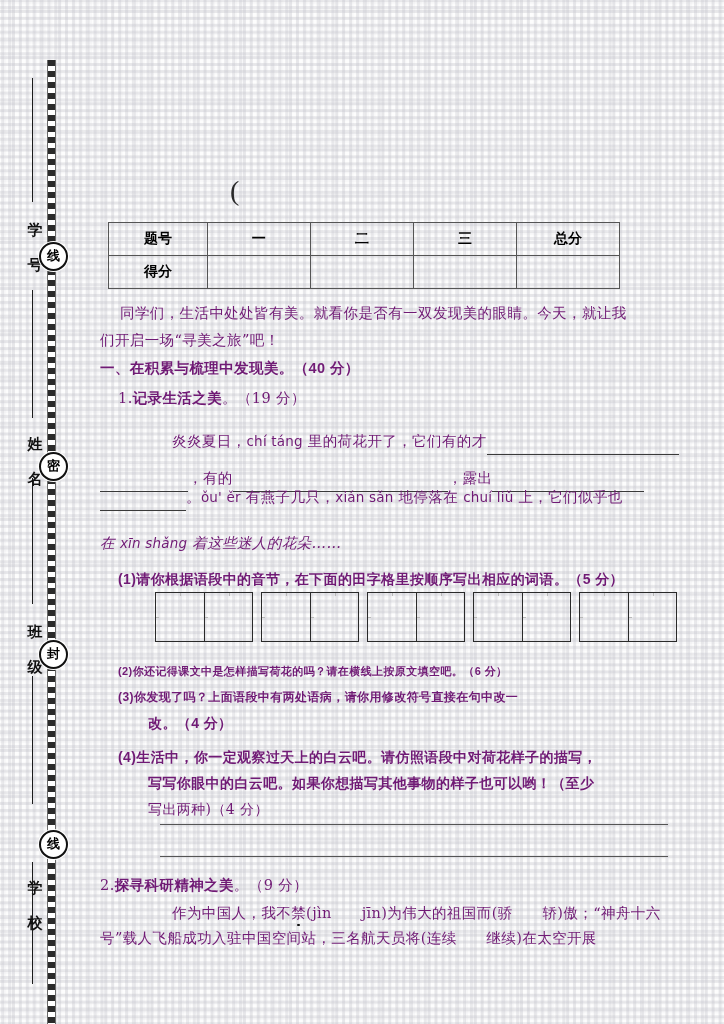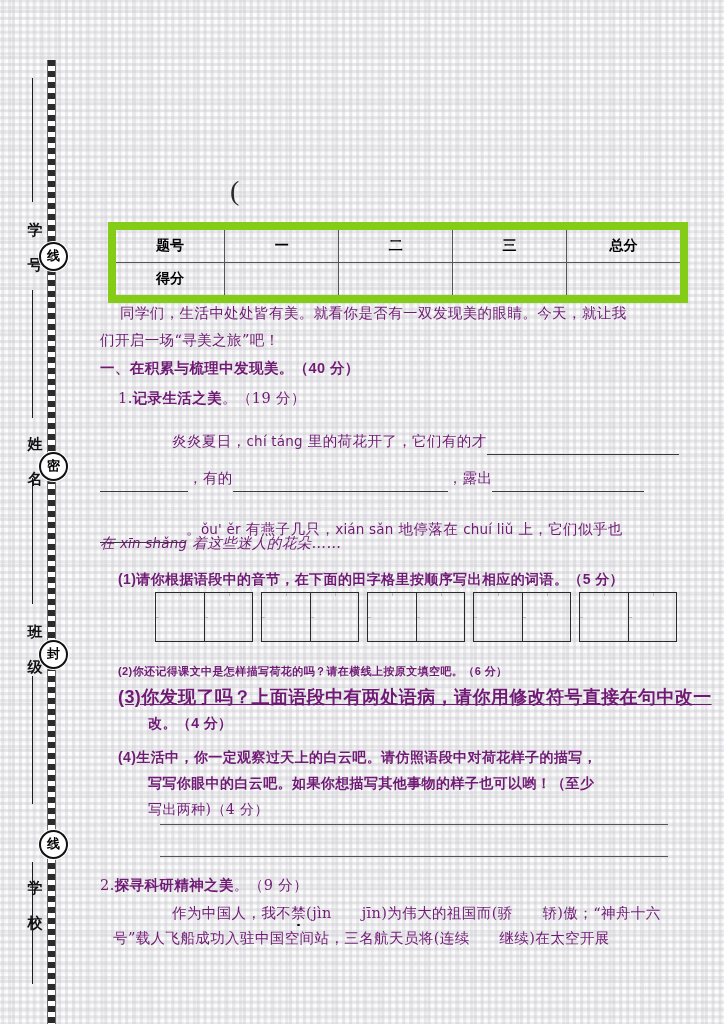--- a/index.html
+++ b/index.html
@@ -133,23 +133,23 @@
     left: 130px; top: 175px;
     font-size: 28px;
     color: #2a2a2a;
     font-family: "Liberation Serif", serif;
   }
 
   
   #score-table {
     position: absolute;
     left: 8px; top: 222px;
-    width: 580px;
+    width: 512px;
     border-collapse: collapse;
-    border: 8px solid #84cc16;
+    border: 1px solid #84cc16;
   }
   #score-table td {
     border: 1px solid #555;
     height: 30px;
     text-align: center;
     vertical-align: middle;
     font-family: "Liberation Sans", "DejaVu Sans", sans-serif;
     font-size: 14px;
     font-weight: 700;
     color: #000;
@@ -299,21 +299,21 @@
     </div>
 
     <div class="para kai" style="left:72px; top:428px;">
       <span>炎炎夏日，</span><span class="pinyin">chí táng</span><span> 里的荷花开了，它们有的才</span><span class="blank" style="width:192px;"></span>
     </div>
 
     <div class="para kai" style="left:0px; top:465px;">
       <span class="blank" style="width:88px;"></span><span>，有的</span><span class="blank" style="width:215px;"></span><span>，露出</span><span class="blank" style="width:152px;"></span>
     </div>
 
-    <div class="para kai" style="left:0px; top:516px;">
+    <div class="para kai" style="left:0px; top:484px;">
       <span class="blank" style="width:86px;"></span><span>。</span><span class="pinyin">ǒu' ěr</span><span> 有燕子几只，</span><span class="pinyin">xián sǎn</span><span> 地停落在 </span><span class="pinyin">chuí liǔ</span><span> 上，它们似乎也</span>
     </div>
 
     <div class="para kai" style="left:0px; top:530px;font-style:italic;">
       <span>在 </span><span class="pinyin">xīn shǎng</span><span> 着这些迷人的花朵……</span>
     </div>
 
     <div class="para hei" style="left:18px; top:566px; font-size:14px;">
       <span>(1)</span><span>请你根据语段中的音节，在下面的田字格里按顺序写出相应的词语。（5 分）</span>
     </div>
@@ -338,37 +338,37 @@
       <div class="tz-group">
         <div class="tz-cell"></div>
         <div class="tz-cell"></div>
       </div>
     </div>
 
     <div class="para hei" style="left:18px; top:658px; font-size:11px;">
       <span>(2)</span><span>你还记得课文中是怎样描写荷花的吗？请在横线上按原文填空吧。（6 分）</span>
     </div>
 
-    <div class="para hei" style="left:18px; top:684px; font-size:18px;text-decoration:underline;">
+    <div class="para hei" style="left:18px; top:684px; font-size:12px;">
       <span>(3)</span><span>你发现了吗？上面语段中有两处语病，请你用修改符号直接在句中改一</span>
     </div>
     <div class="para hei" style="left:48px; top:710px; font-size:14px;">改。（4 分）</div>
 
     <div class="para hei" style="left:18px; top:744px; font-size:14px;">
       <span>(4)</span><span>生活中，你一定观察过天上的白云吧。请仿照语段中对荷花样子的描写，</span>
     </div>
     <div class="para hei" style="left:48px; top:770px; font-size:14px;">写写你眼中的白云吧。如果你想描写其他事物的样子也可以哟！（至少</div>
     <div class="para kai" style="left:48px; top:796px; font-size:14px;">写出两种)（4 分）</div>
 
     <div class="answer-line" style="left:60px; top:824px; width:508px;"></div>
     <div class="answer-line" style="left:60px; top:856px; width:508px;"></div>
 
     <div class="para" style="left:0px; top:872px;text-align:center;">
       <span class="kai">2.</span><span class="hei">探寻科研精神之美</span><span class="kai">。（9 分）</span>
     </div>
 
     <div class="para kai" style="left:72px; top:900px;">
       <span>作为中国人，我不</span><span class="dotted-under">禁</span><span>(jìn　　jīn)为伟大的祖国而(骄　　轿)傲；“神舟十六</span>
     </div>
-    <div class="para kai" style="left:13px; top:925px;text-align:center;">号”载人飞船成功入驻中国空间站，三名航天员将(连续　　继续)在太空开展</div>
+    <div class="para kai" style="left:0px; top:925px;text-align:center;">号”载人飞船成功入驻中国空间站，三名航天员将(连续　　继续)在太空开展</div>
 
   </div>
 </div>
 
 </body></html>

